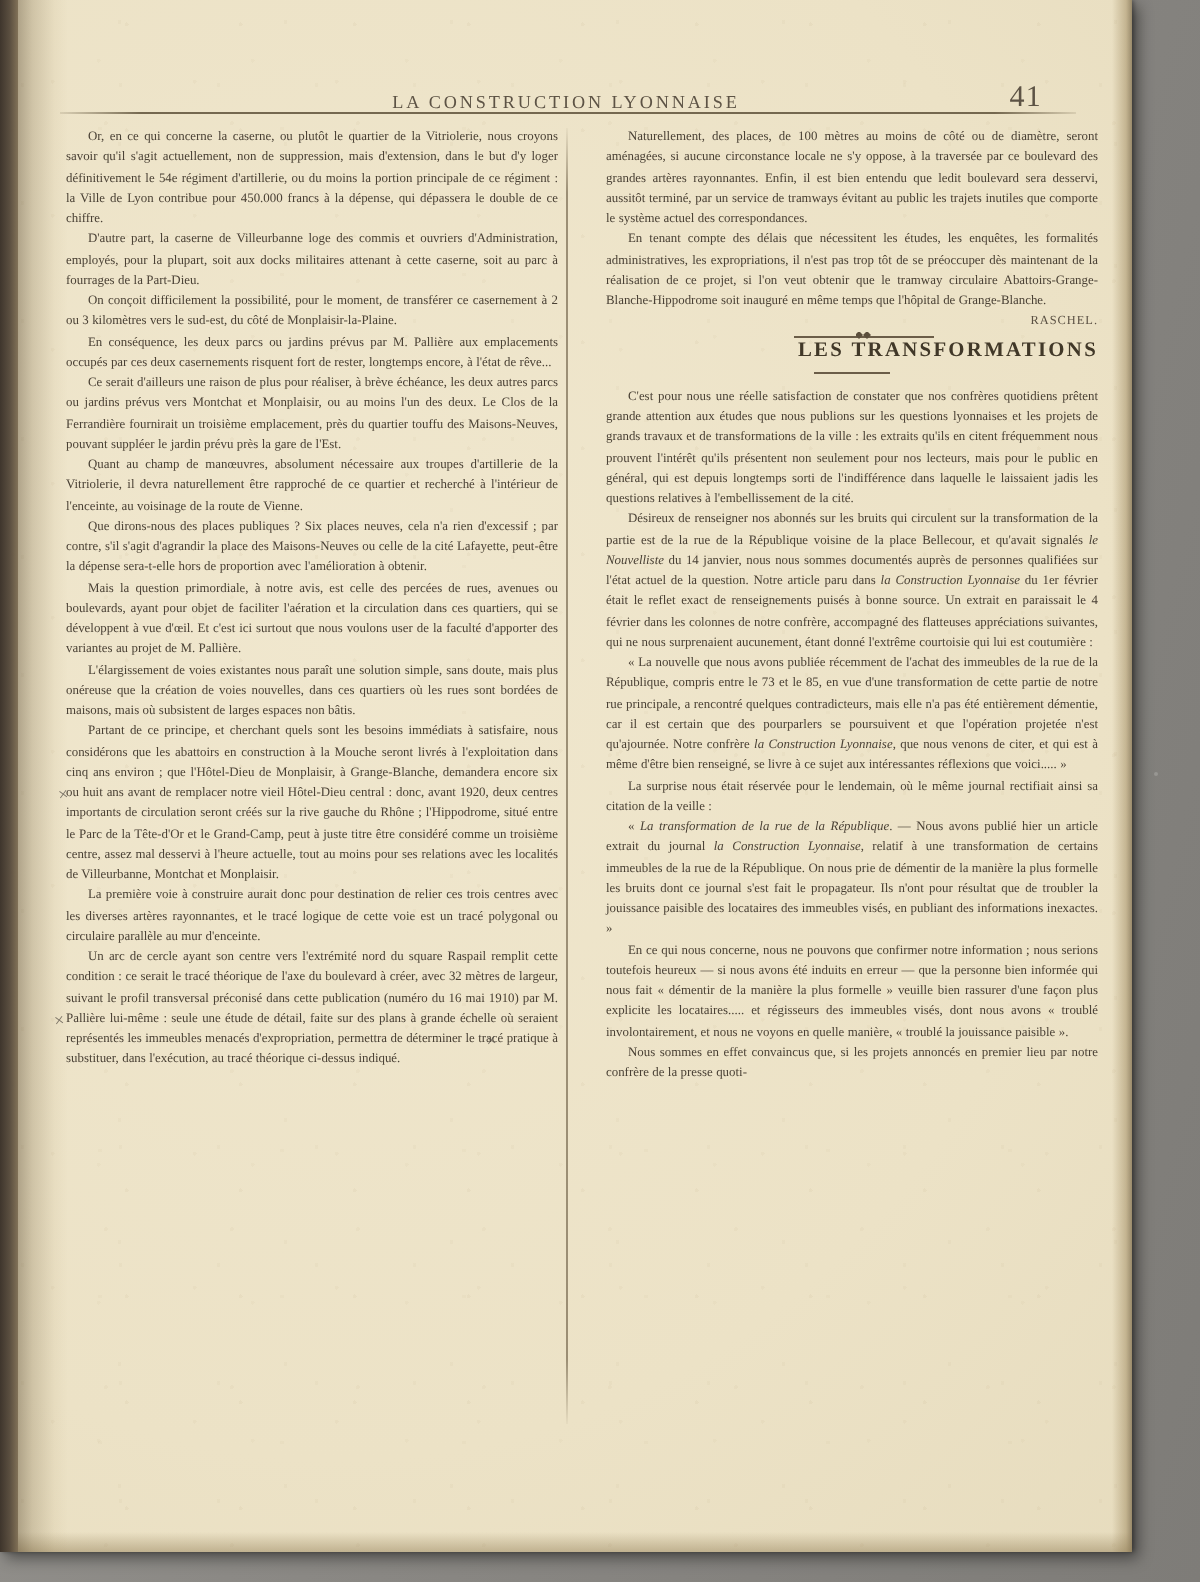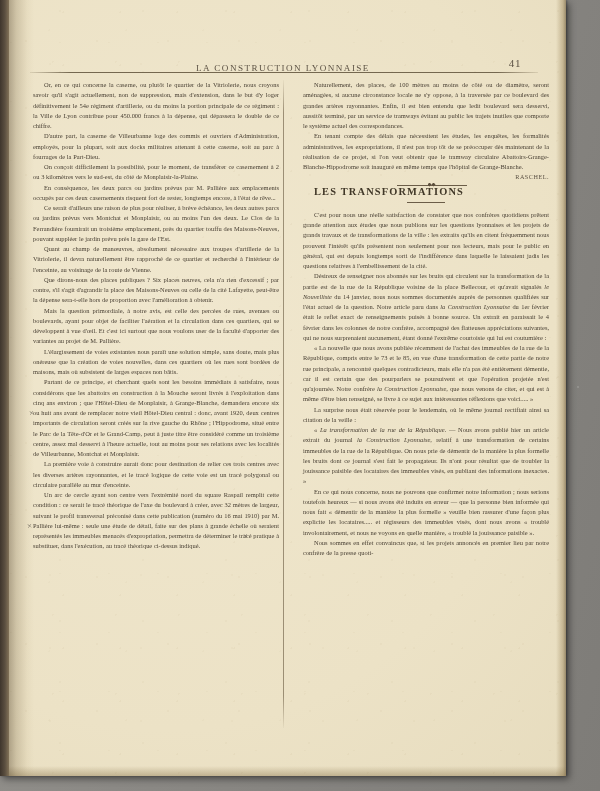--- a/index.html
+++ b/index.html
@@ -53,34 +53,34 @@
     background:linear-gradient(to right, rgba(180,160,115,0) 0%, rgba(150,128,85,.45) 70%, rgba(110,92,60,.65) 100%);
     pointer-events:none;
   }
   #page-bottom-edge{
     position:absolute;left:0;top:766px;width:566px;height:10px;
     background:linear-gradient(to bottom, rgba(180,160,115,0) 0%, rgba(140,120,80,.45) 100%);
     pointer-events:none;
   }
 
   
-  #content{position:absolute;left:0;top:16px;width:548px;height:776px;}
+  #content{position:absolute;left:0;top:0;width:548px;height:776px;}
 
   
   .runhead{
     position:absolute;top:41px;left:0;width:566px;
     text-align:center;
   }
   .runhead .title{
     font-size:9.1px;letter-spacing:1.45px;color:#5d5345;
     font-family:"Liberation Serif",serif;
   }
   .folio{
     position:absolute;top:41px;right:27px;
-    font-size:11px;color:#5d5345;letter-spacing:.6px;
+    font-size:15px;color:#5d5345;letter-spacing:.6px;
   }
   .rule-top{
     position:absolute;top:56px;left:30px;width:508px;height:1px;
     background:linear-gradient(to right,rgba(110,96,70,.15),rgba(95,82,58,.85) 8%,rgba(95,82,58,.85) 92%,rgba(110,96,70,.15));
   }
 
   
   .col{
     position:absolute;top:64px;width:246px;
     font-size:6.45px;line-height:10.25px;
@@ -118,21 +118,21 @@
     background:#6b5d48;
   }
   .ornament span:after{
     content:"";position:absolute;left:31px;top:-1px;width:8px;height:4px;
     background:#5c4f3c;
     clip-path:polygon(0 50%,25% 0,50% 50%,75% 0,100% 50%,75% 100%,50% 50%,25% 100%);
   }
 
   
   .art-title{
-    text-align:left;text-indent:0;margin:2px 0 1px 0;
+    text-align:right;text-indent:0;margin:2px 0 1px 0;
     font-size:10.4px;letter-spacing:1.15px;font-weight:bold;color:#413828;
   }
   .art-subtitle{
     text-align:center;text-indent:0;margin:2px 0 0 0;
     font-size:7.6px;letter-spacing:1.05px;font-weight:bold;color:#443b2c;
   }
   .short-rule{
     margin:5px auto 7px auto;width:38px;height:1px;background:#6b5d48;
   }
   .it{font-style:italic;}

